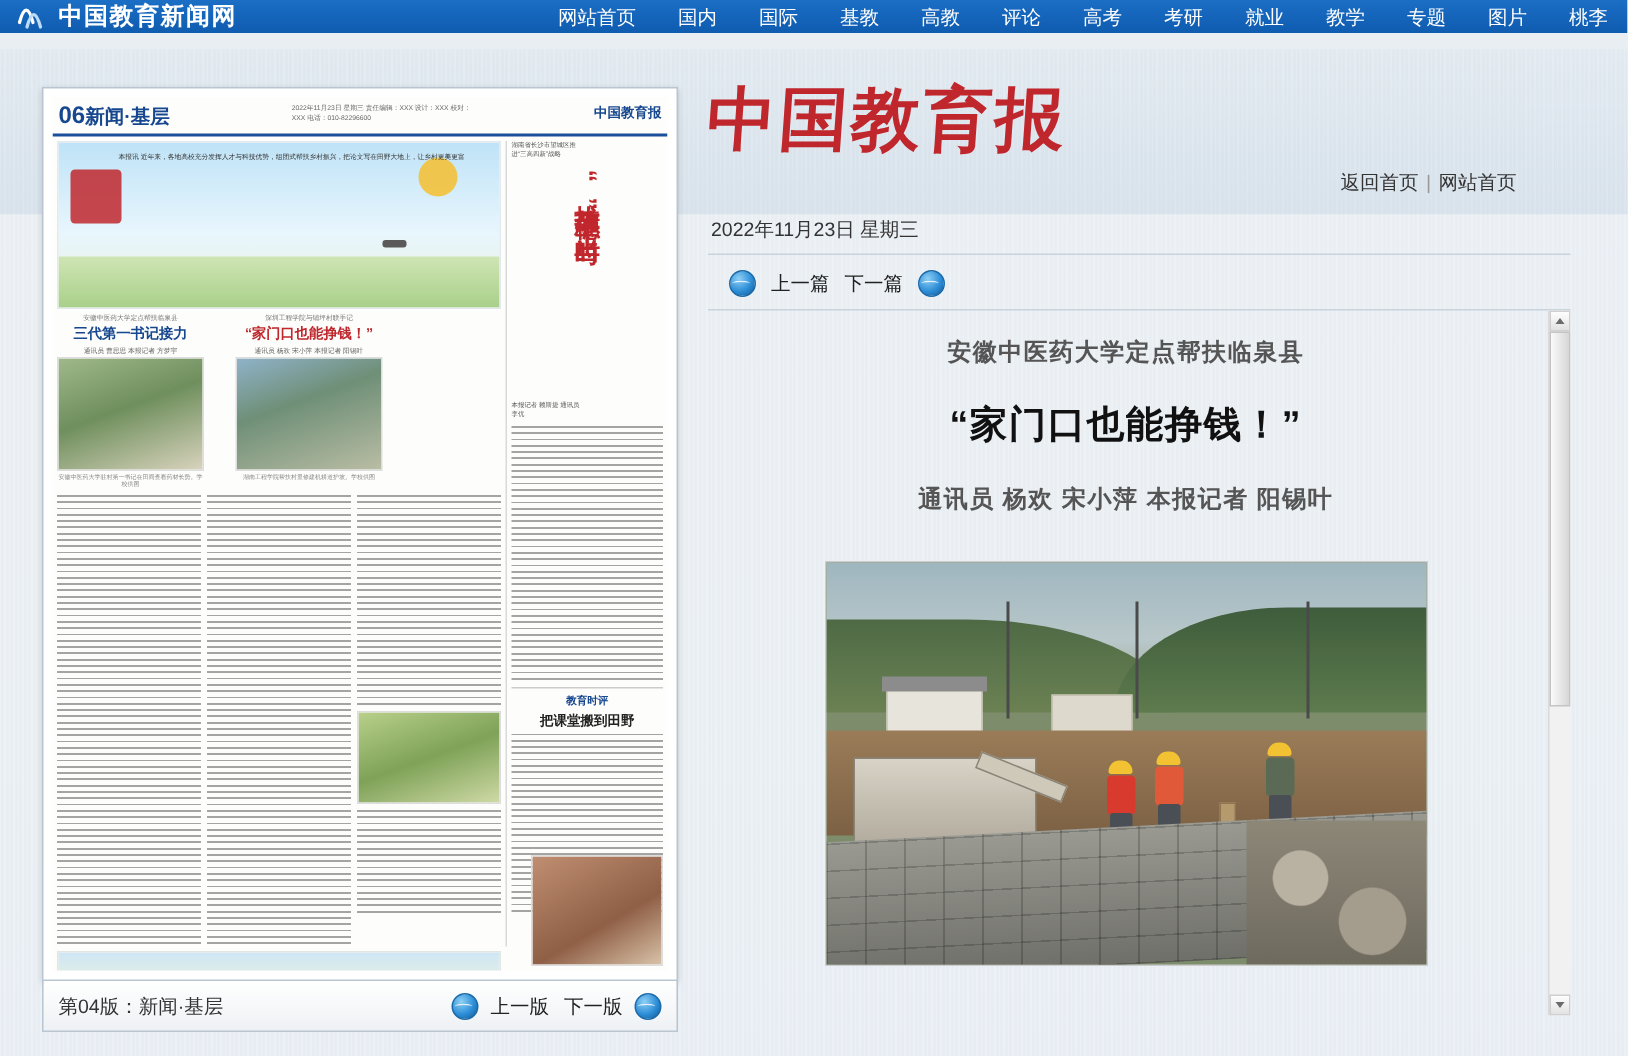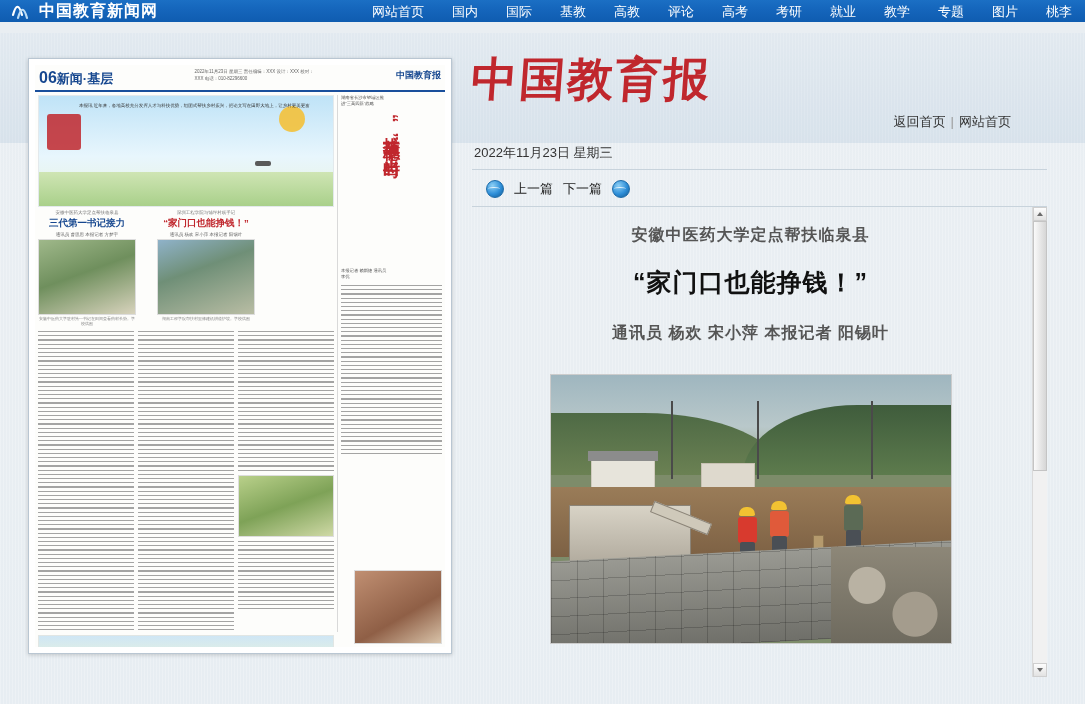--- a/index.html
+++ b/index.html
@@ -715,27 +715,41 @@
             
             
           </div>
         </div>
 
         <div class="pp-right">
           <div class="rail-sub">湖南省长沙市望城区推进“三高四新”战略</div>
           <div class="rail-title">“拔节孕穗”正当时</div>
           <div class="rail-sub">本报记者 赖斯捷 通讯员 李优</div>
           <div class="faketext" style="height:170px;margin-top:4px;"></div>
+          <div class="rail-box">
+            <div class="hd">教育时评</div>
+            <div class="hd2">把课堂搬到田野</div>
+            <div class="faketext" style="height:120px;"></div>
+          </div>
         </div>
       </div>
 
       <div class="pp-portrait"></div>
     </div>
   </div>
 
+  <div class="paper-footer">
+    <span class="pf-label">第04版：新闻·基层</span>
+    <span class="pf-nav">
+      <span class="globe"></span>
+      <a href="#">上一版</a>
+      <a href="#">下一版</a>
+      <span class="globe"></span>
+    </span>
+  </div>
 </div>
 
 <div class="article-pane">
 
   <div class="masthead-wrap">
     <div class="masthead-cn">中国教育报</div>
     <div class="top-links">
       <a href="#">返回首页</a><span class="sep">|</span><a href="#">网站首页</a>
     </div>
   </div>

